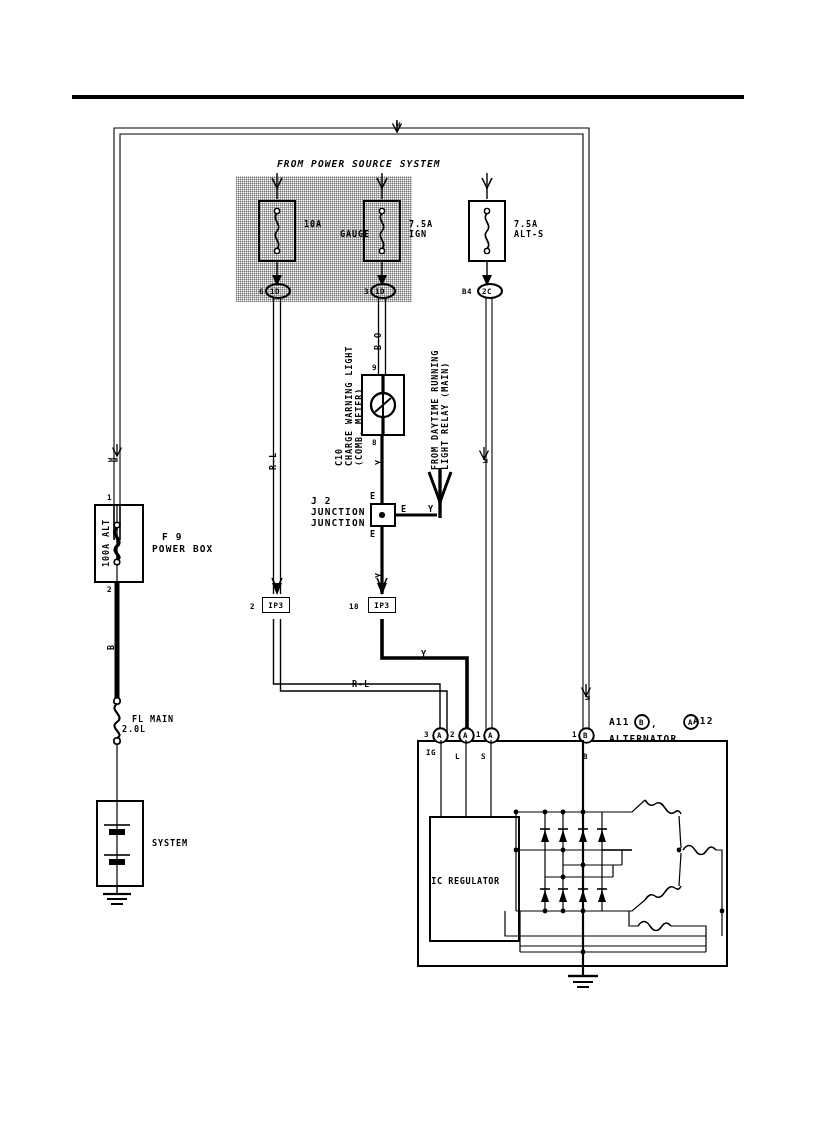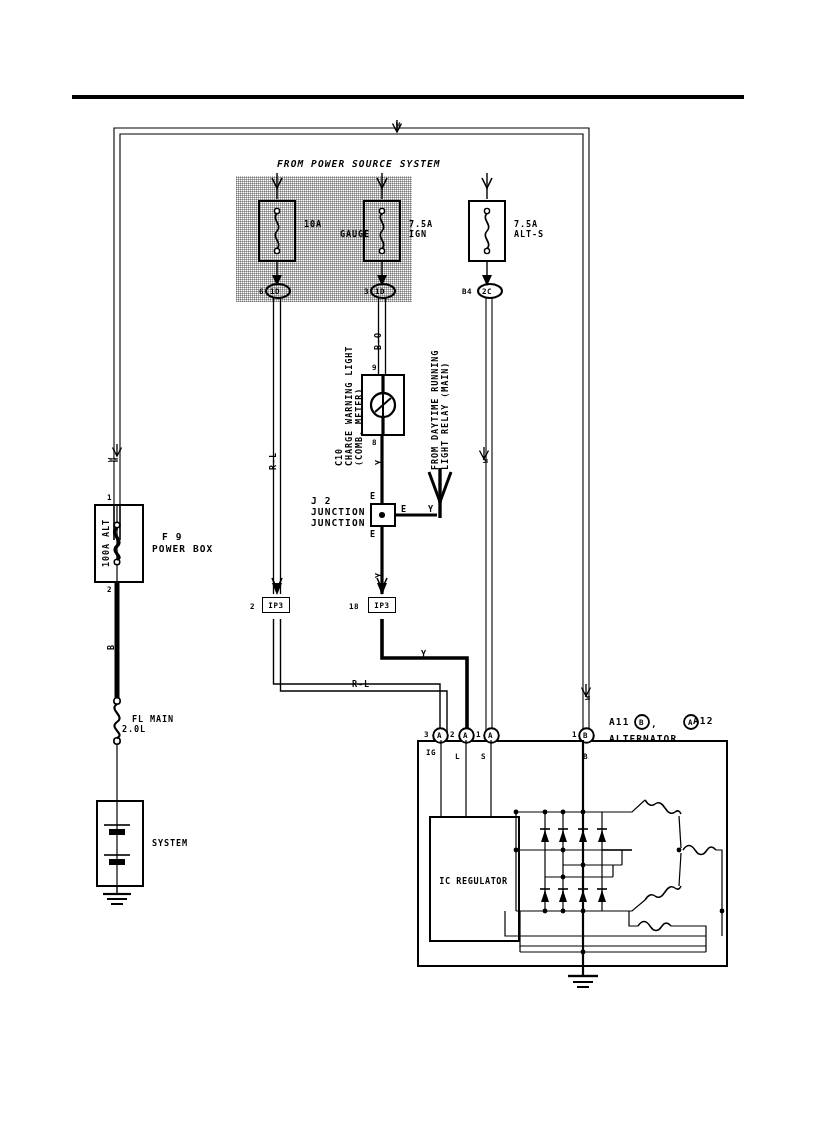--- a/index.html
+++ b/index.html
@@ -305,21 +305,21 @@
   <div class="t sm" style="left:481px;top:752px;">S</div>
 
   <div class="t sm" style="left:572px;top:730px;">1</div>
   <svg class="abs" style="left:578px;top:727px;width:17px;height:17px;">
     <circle cx="8.5" cy="8.5" r="7.3" fill="#fff" stroke="#000" stroke-width="2"></circle>
   </svg>
   <div class="t sm" style="left:583px;top:731px;">B</div>
   <div class="t sm" style="left:583px;top:752px;">B</div>
 
   <div class="box" style="left:429px;top:816px;width:91px;height:126px;"></div>
-  <div class="t ctr" style="left:429px;top:876px;width:73px;letter-spacing:.6px;padding-left:8px;">IC REGULATOR</div>
+  <div class="t ctr" style="left:429px;top:876px;width:73px;letter-spacing:.6px;">IC REGULATOR</div>
 
   <svg class="abs" style="left:417px;top:740px;width:311px;height:240px;pointer-events:none;">
     <g fill="none" stroke="#000" stroke-width="1.2">
 
       <path d="M24,0 L24,76"></path>
       <path d="M49,0 L49,76"></path>
       <path d="M74,0 L74,76"></path>
 
       <path d="M166,0 L166,226" stroke-width="2.2"></path>
 

